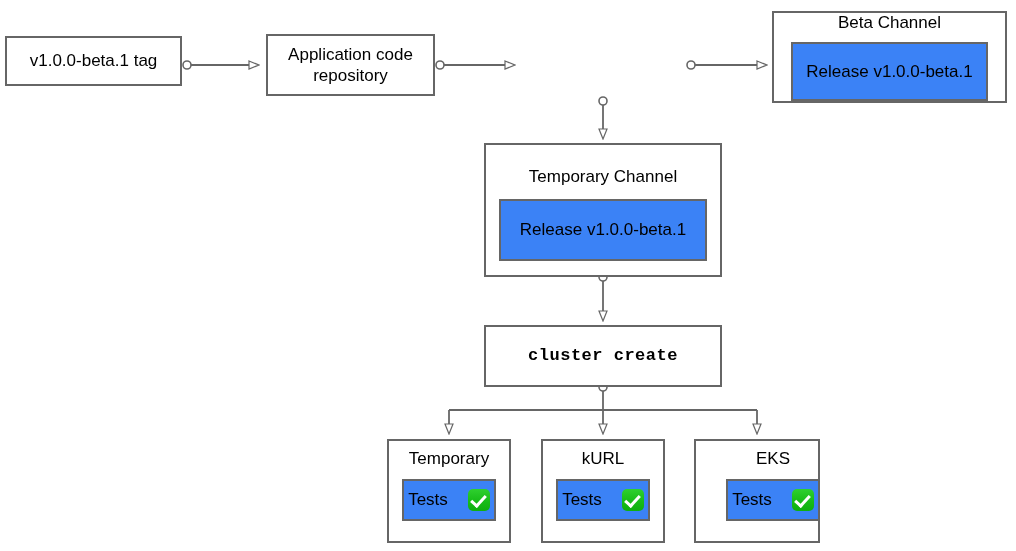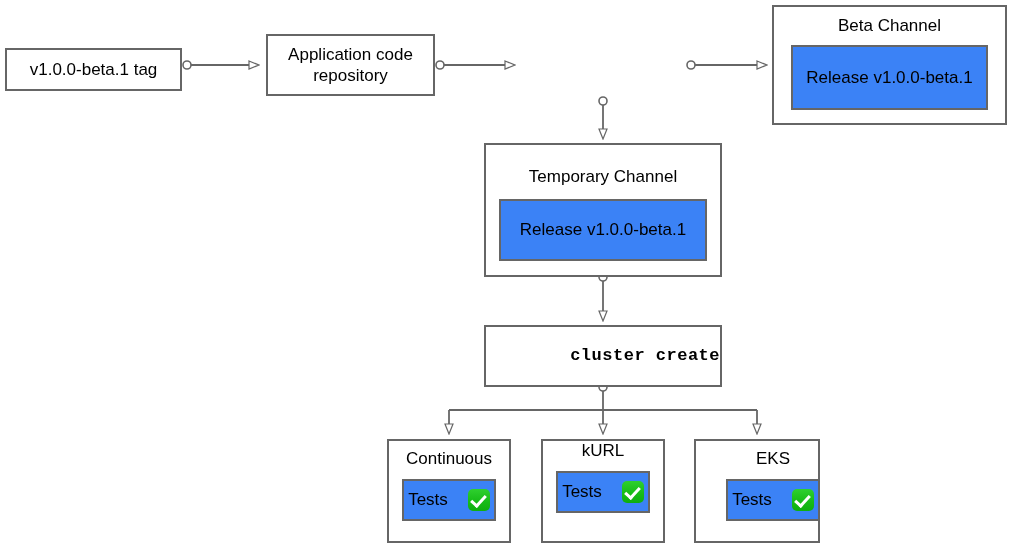--- a/index.html
+++ b/index.html
@@ -145,56 +145,56 @@
         <path d="M 603 391 L 603 410"></path>
         <path d="M 449 410 L 757 410"></path>
         <path d="M 449 410 L 449 433" marker-end="url(#openArrow)"></path>
         <path d="M 603 410 L 603 433" marker-end="url(#openArrow)"></path>
         <path d="M 757 410 L 757 433" marker-end="url(#openArrow)"></path>
       </g>
 
     </g>
   </svg>
 
-  <div class="node" style="left:5px; top:48px; width:177px; height:43px;text-align:center;">
+  <div class="node" style="left:5px; top:36px; width:177px; height:50px;text-align:center;">
     <span>v1.0.0-beta.1 tag</span>
   </div>
 
   <div class="node" style="left:266px; top:34px; width:169px; height:62px; padding:0 14px;">
     <span>Application code repository</span>
   </div>
 
 
-  <div class="container-node" style="left:772px; top:5px; width:235px; height:120px; padding-top:9px;">
+  <div class="container-node" style="left:772px; top:11px; width:235px; height:92px; ">
     <div class="container-title">Beta Channel</div>
     <div class="inner-box" style="margin-top:9px; width:197px; height:65px;">
       <span>Release v1.0.0-beta.1</span>
     </div>
   </div>
 
   <div class="container-node" style="left:484px; top:143px; width:238px; height:134px; padding-top:22px;">
     <div class="container-title">Temporary Channel</div>
     <div class="inner-box" style="margin-top:12px; width:208px; height:62px;">
       <span>Release v1.0.0-beta.1</span>
     </div>
   </div>
 
-  <div class="node node-mono" style="left:484px; top:325px; width:238px; height:62px;justify-content:flex-end;">
+  <div class="node node-mono" style="left:484px; top:325px; width:238px; height:62px;">
     <span>cluster create</span>
   </div>
 
   <div class="container-node" style="left:387px; top:439px; width:124px; height:104px; padding-top:8px;">
-    <div class="container-title">Continuous</div>
+    <div class="container-title">Temporary</div>
     <div class="inner-box tests-inner" style="margin-top:10px; width:94px; height:42px;">
       <span class="tests-label">Tests</span>
       <span class="check-icon"></span>
     </div>
   </div>
 
-  <div class="container-node" style="left:541px; top:439px; width:124px; height:104px; ">
+  <div class="container-node" style="left:541px; top:439px; width:124px; height:104px; padding-top:8px;">
     <div class="container-title">kURL</div>
     <div class="inner-box tests-inner" style="margin-top:10px; width:94px; height:42px;">
       <span class="tests-label">Tests</span>
       <span class="check-icon"></span>
     </div>
   </div>
 
   <div class="container-node" style="left:694px; top:439px; width:126px; height:104px; padding-top:8px;padding-left:32px;">
     <div class="container-title">EKS</div>
     <div class="inner-box tests-inner" style="margin-top:10px; width:94px; height:42px;">

